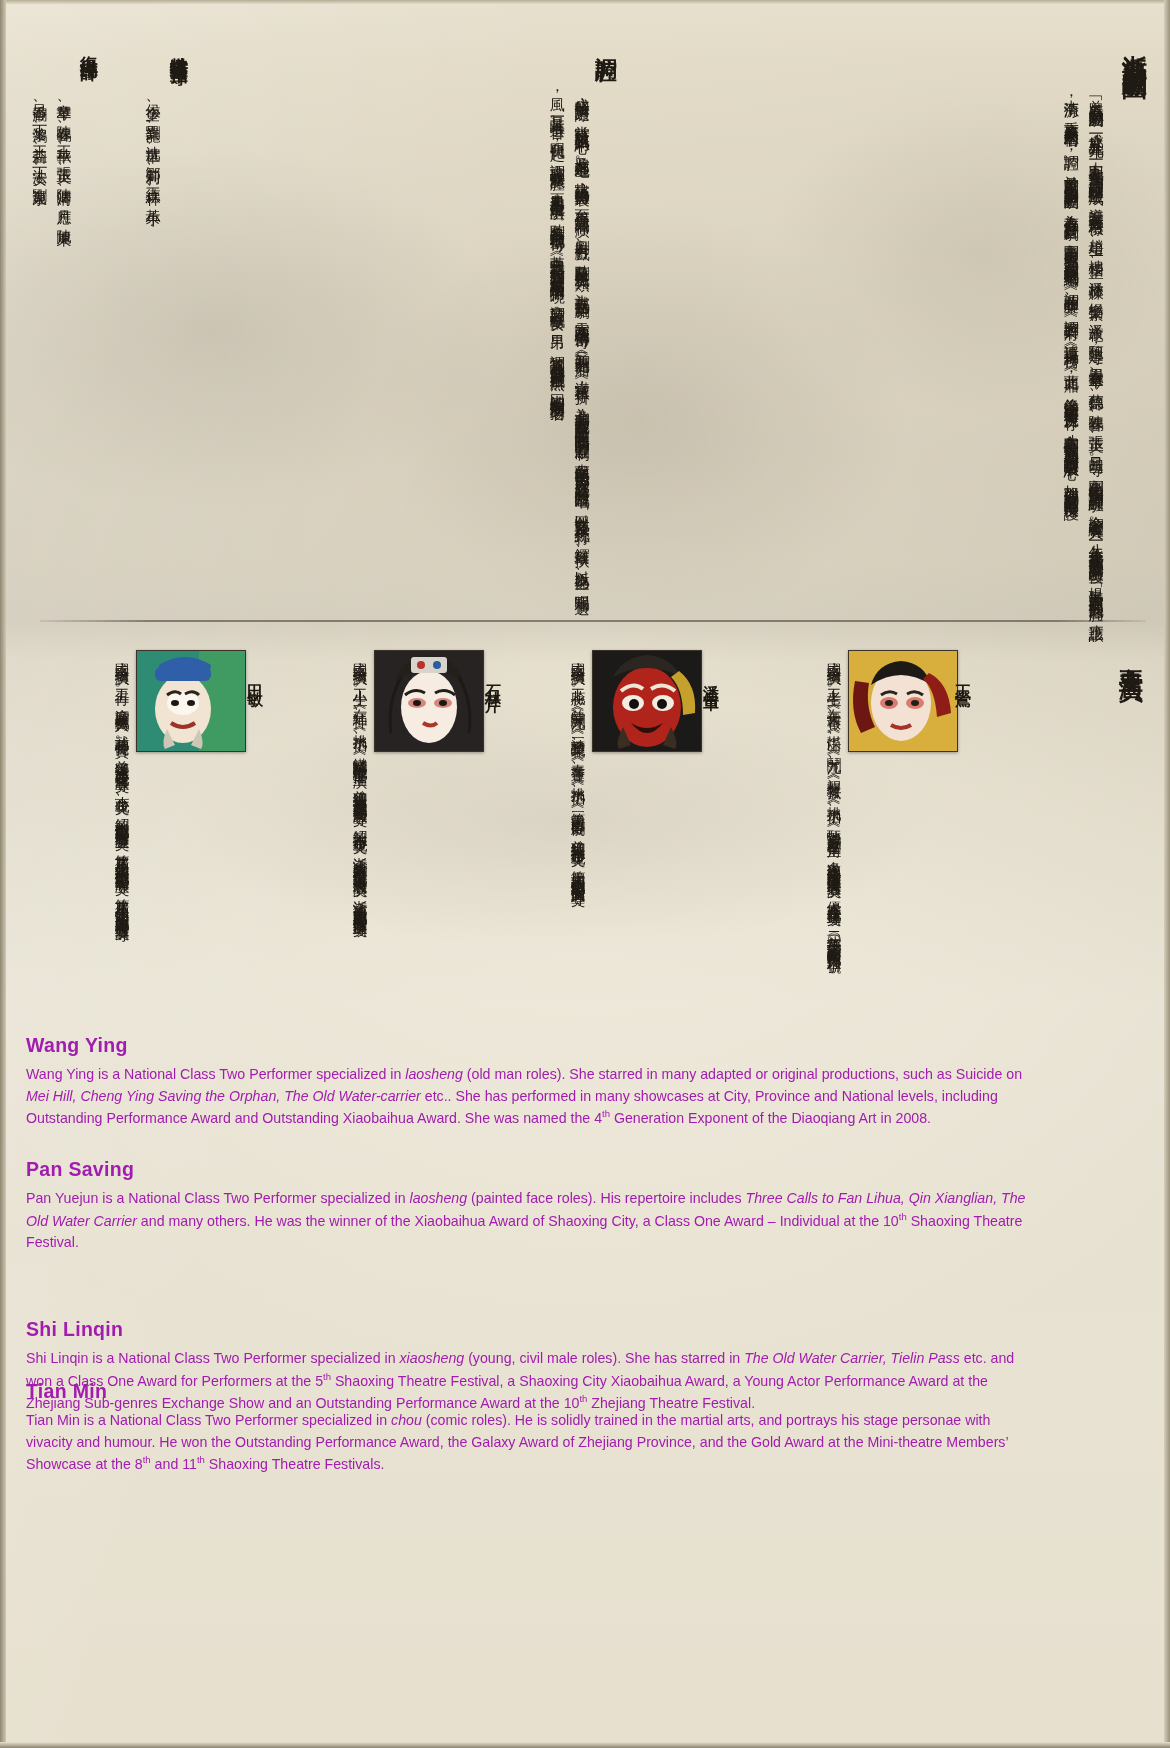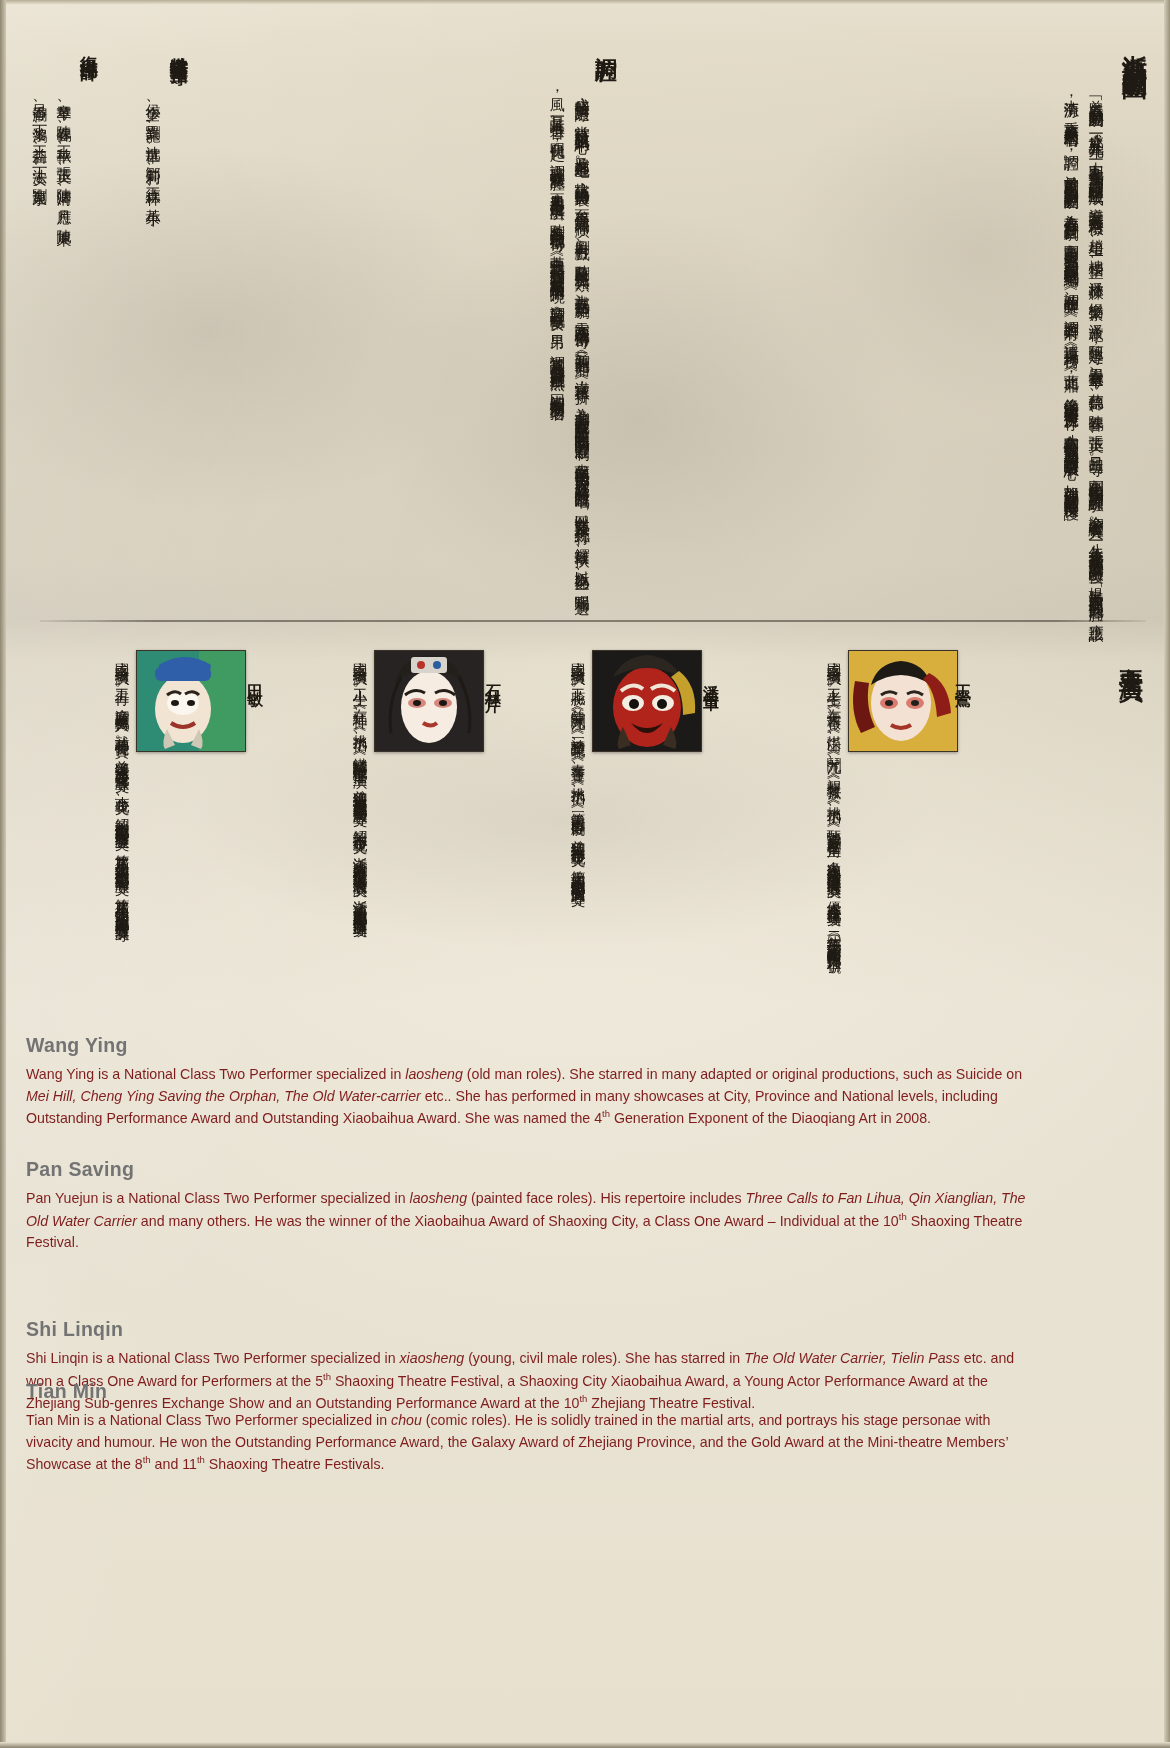--- a/index.html
+++ b/index.html
@@ -194,28 +194,28 @@
 
   
   .en-section {
     position: absolute;
     left: 26px;
     width: 1014px;
   }
   .en-head {
     font-size: 19.5px;
     font-weight: bold;
-    color: #737373;
+    color: #a21caf;
     margin: 0 0 7px 0;
     letter-spacing: 0.3px;
   }
   .en-body {
     font-size: 14.2px;
     line-height: 1.52;
-    color: #7f1d1d;
+    color: #a21caf;
     margin: 0;
     text-align: left;
   }
   .en-body i { font-style: italic; }
   .en-body sup { font-size: 9.5px; vertical-align: super; }
 
   #en-0 { top: 1034px; }
   #en-1 { top: 1158px; }
   #en-2 { top: 1318px; }
   #en-3 { top: 1380px; }

